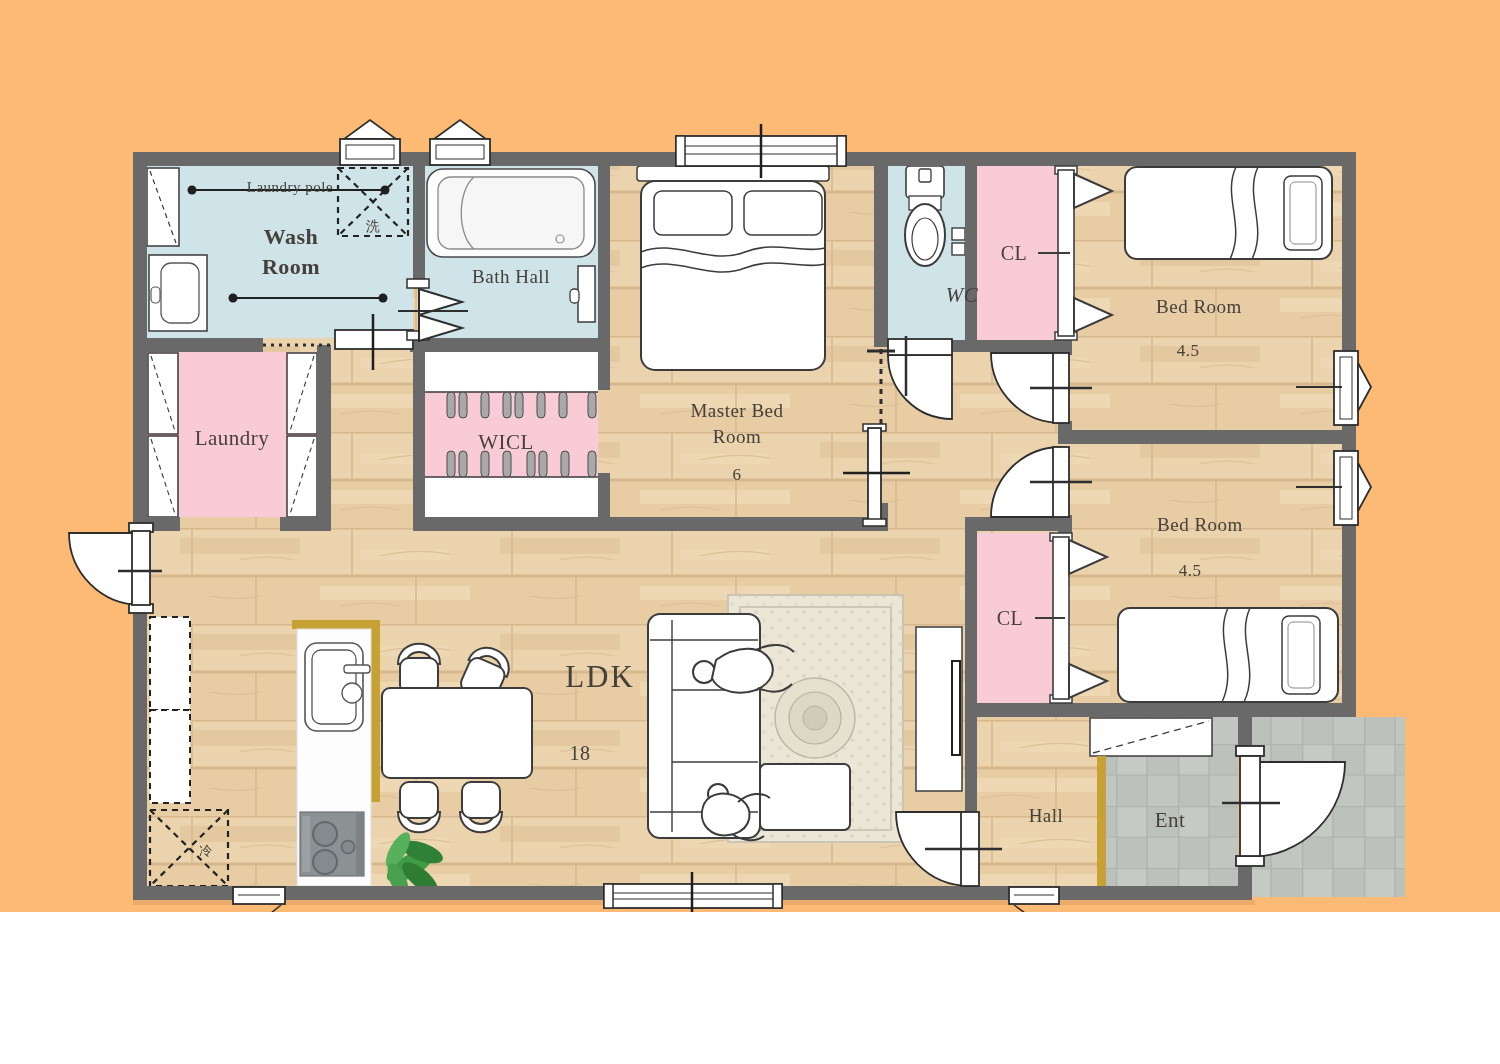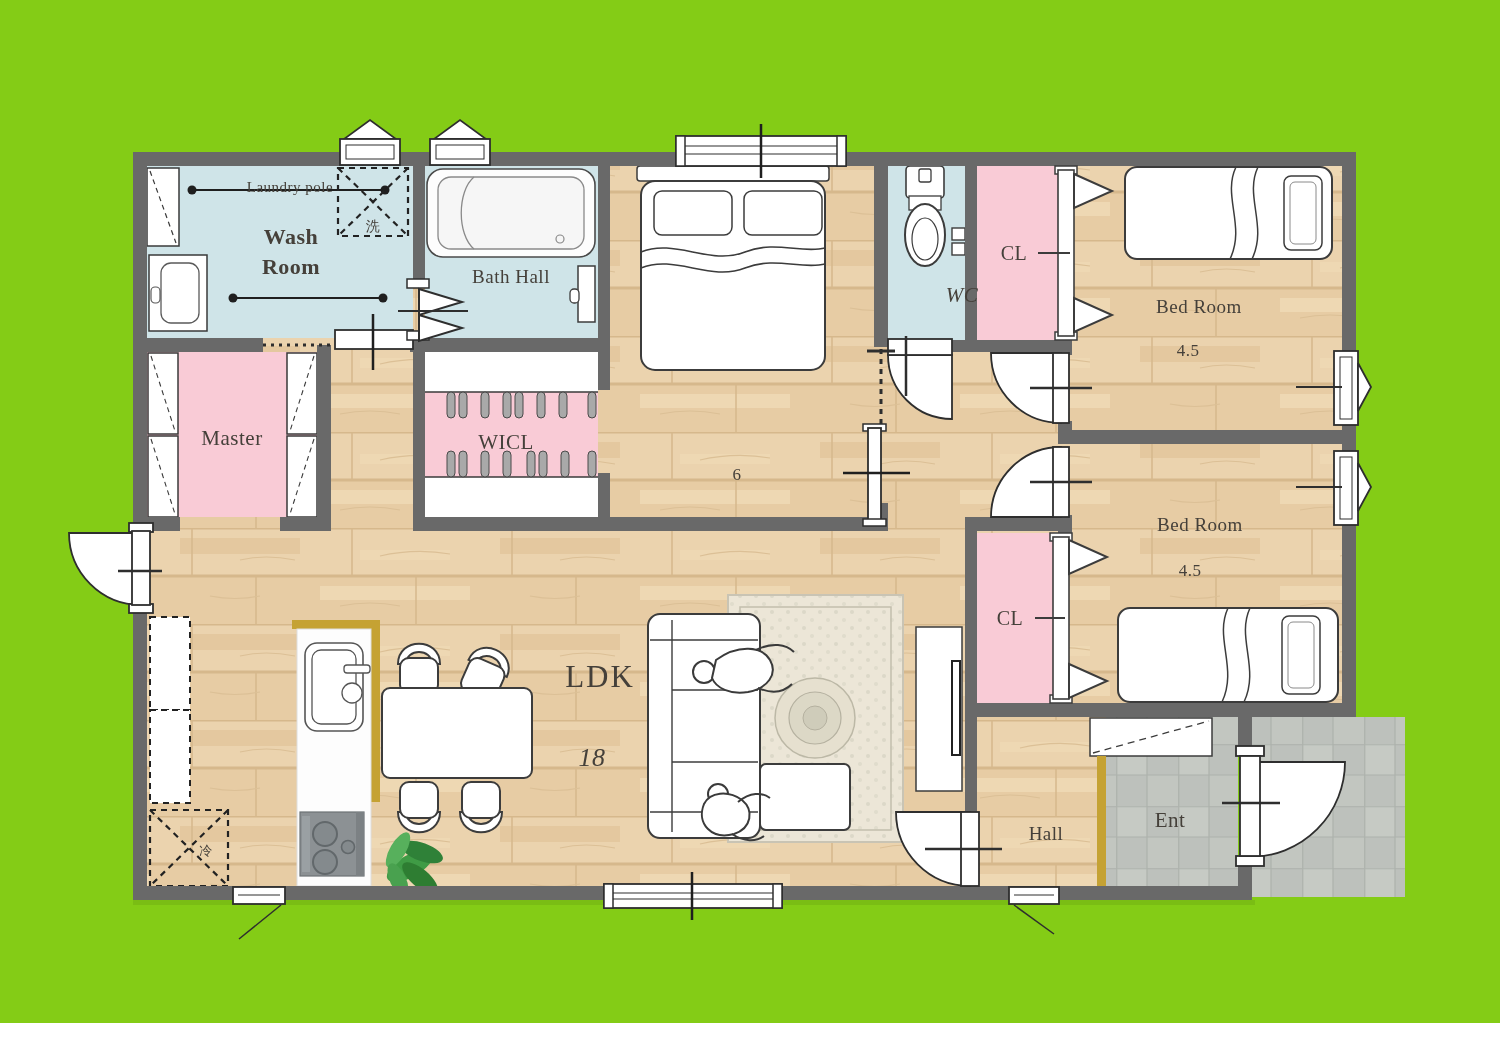--- a/index.html
+++ b/index.html
@@ -1,17 +1,17 @@
 <!DOCTYPE html>
 <html><head>
 <meta charset="utf-8">
 <style>
   html,body{margin:0;padding:0;background:#ffffff;}
   .stage{
-    position:relative;width:1500px;height:1023px;background:#84cc16;overflow:hidden;
+    position:relative;width:1500px;height:912px;background:#fdba74;overflow:hidden;
     font-family:"Liberation Serif","DejaVu Serif",serif;
   }
   .stage svg{position:absolute;left:0;top:0;}
   .lbl{
     position:absolute;text-align:center;color:#45403a;
     font-family:"Liberation Serif","DejaVu Serif",serif;
     letter-spacing:0.5px;line-height:1.35;white-space:normal;
   }
   .lbl.big{letter-spacing:2px;}
 </style>
@@ -420,29 +420,30 @@
     <rect x="1009" y="887" width="50" height="17" stroke-width="1.8"></rect>
     <line x1="1014" y1="895" x2="1054" y2="895" stroke-width="1"></line>
     <line x1="1014" y1="905" x2="1054" y2="934" stroke-width="1.5"></line>
   </g>
 </svg>
 
 <div class="lbl" style="left:210px;top:177px;width:160px;font-size:15px;">Laundry pole</div>
 <div class="lbl" style="left:251px;top:222px;width:80px;font-size:22px;font-weight:bold;">Wash Room</div>
 <div class="lbl" style="left:358px;top:218px;width:30px;font-size:14px;">洗</div>
 <div class="lbl" style="left:471px;top:264px;width:80px;font-size:19px;">Bath Hall</div>
-<div class="lbl" style="left:172px;top:424px;width:120px;font-size:21px;">Master</div>
+<div class="lbl" style="left:172px;top:424px;width:120px;font-size:21px;">Laundry</div>
 <div class="lbl" style="left:446px;top:428px;width:120px;font-size:21px;">WICL</div>
+<div class="lbl" style="left:672px;top:398px;width:130px;font-size:19px;">Master Bed Room</div>
 <div class="lbl" style="left:717px;top:464px;width:40px;font-size:17px;">6</div>
 <div class="lbl" style="left:922px;top:281px;width:80px;font-size:21px;font-style:italic;">WC</div>
 <div class="lbl" style="left:984px;top:240px;width:60px;font-size:20px;">CL</div>
 <div class="lbl" style="left:1139px;top:294px;width:120px;font-size:19px;">Bed Room</div>
 <div class="lbl" style="left:1158px;top:340px;width:60px;font-size:17px;">4.5</div>
 <div class="lbl" style="left:1140px;top:512px;width:120px;font-size:19px;">Bed Room</div>
 <div class="lbl" style="left:1160px;top:560px;width:60px;font-size:17px;">4.5</div>
 <div class="lbl" style="left:980px;top:605px;width:60px;font-size:20px;">CL</div>
 <div class="lbl big" style="left:530px;top:656px;width:140px;font-size:31px;">LDK</div>
-<div class="lbl" style="left:552px;top:740px;width:80px;font-size:26px;font-style:italic;">18</div>
-<div class="lbl" style="left:996px;top:821px;width:100px;font-size:19px;">Hall</div>
+<div class="lbl" style="left:540px;top:740px;width:80px;font-size:20px;">18</div>
+<div class="lbl" style="left:996px;top:803px;width:100px;font-size:19px;">Hall</div>
 <div class="lbl" style="left:1130px;top:806px;width:80px;font-size:21px;">Ent</div>
 <div class="lbl" style="left:194px;top:842px;width:24px;font-size:13px;">冷</div>
 
 </div>
 
 </body></html>

